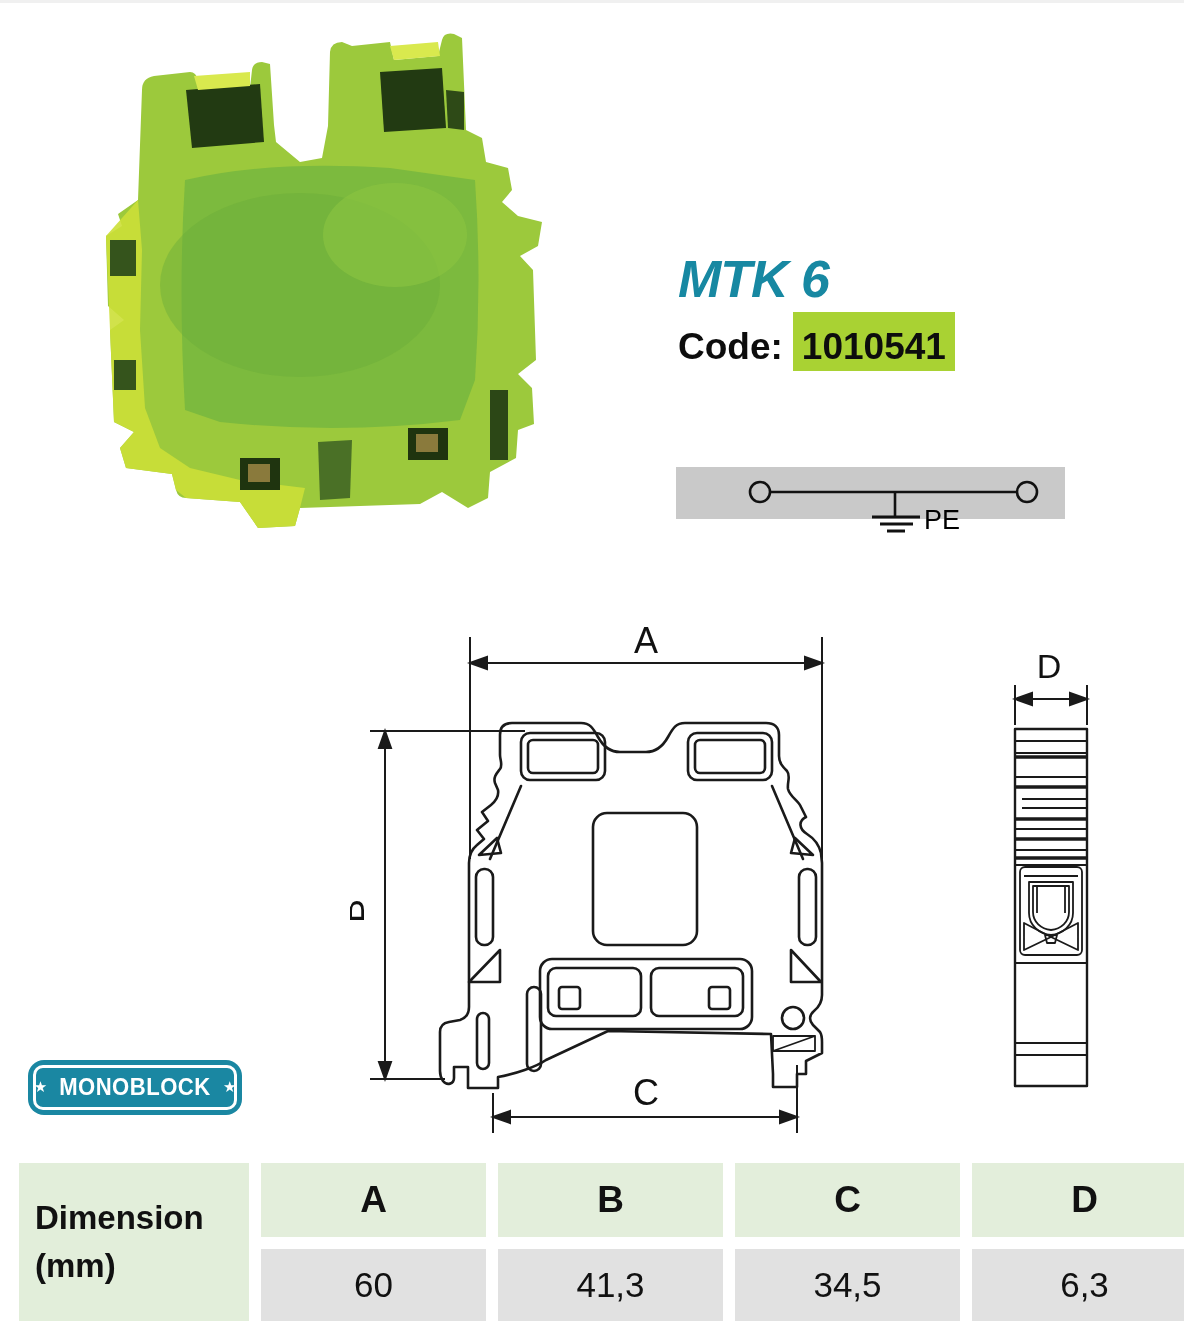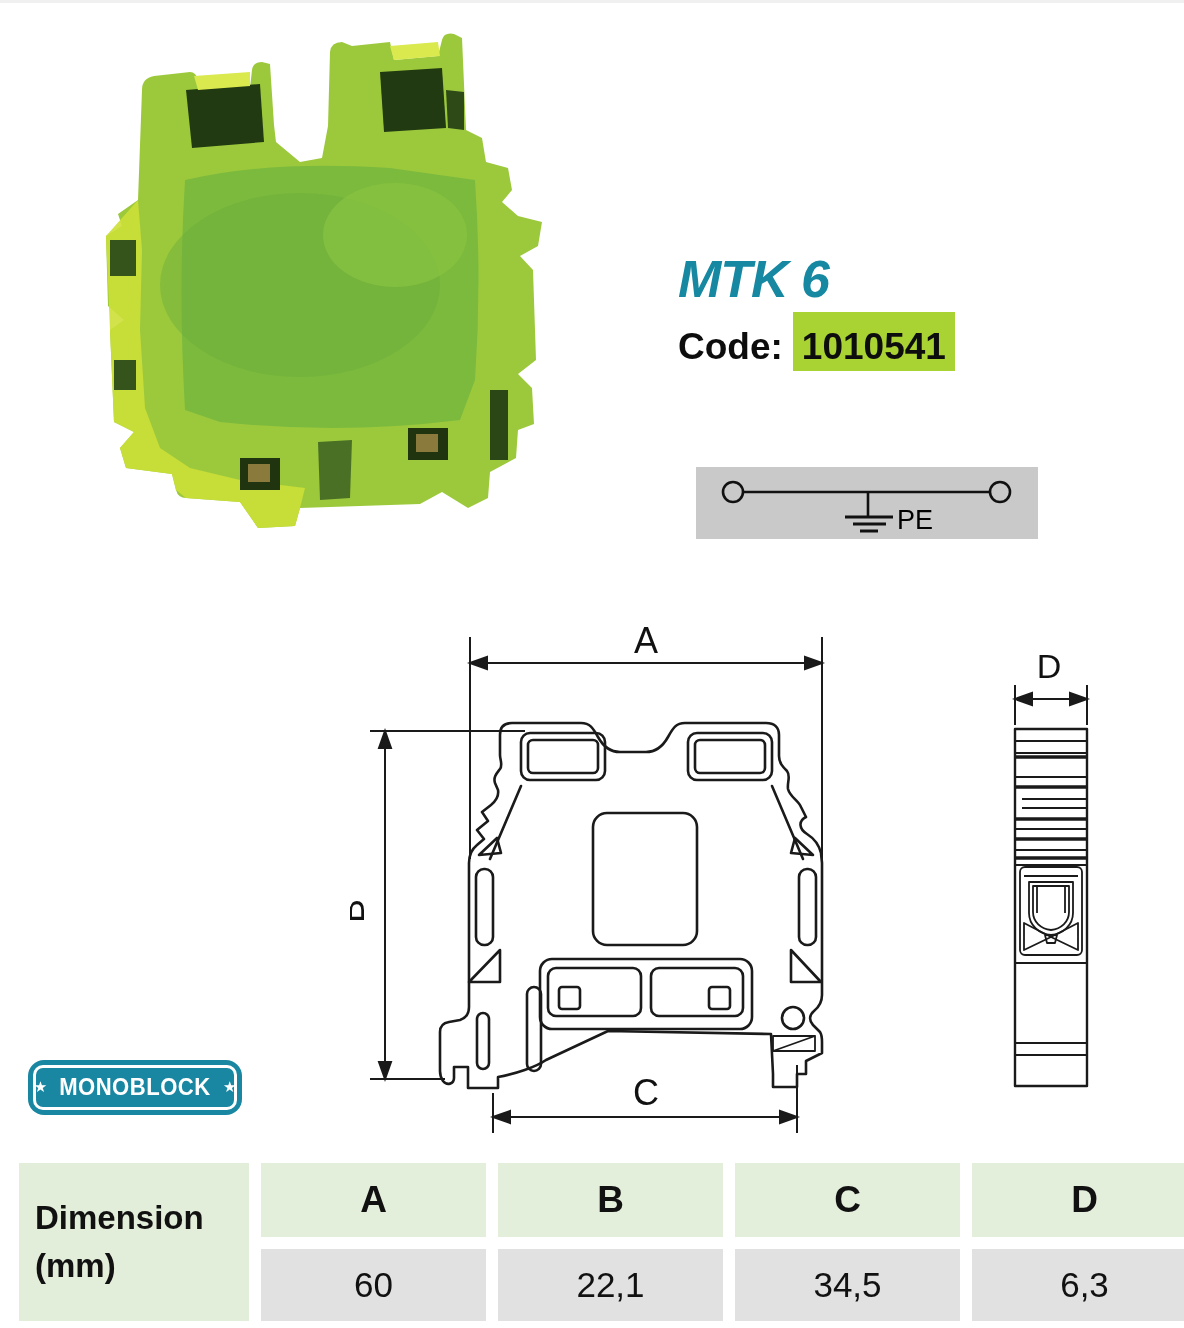--- a/index.html
+++ b/index.html
@@ -17,21 +17,21 @@
   
   .title-block{position:absolute;left:678px;top:250px;}
   .product-name{
     font-size:52px;font-weight:800;letter-spacing:-1px;
     color:#1788a2;line-height:1.0;font-style:italic;
   }
   .code-line{margin-top:7px;font-size:37px;font-weight:700;line-height:1.1;}
   .code-label{color:#0d0d0d;margin-right:10px;text-align:center;}
   .code-value{background:#a9d233;color:#0d0d0d;padding:15px 9px 3px 9px;display:inline-block;}
   
-  .circuit{position:absolute;left:696px;top:464px;width:342px;height:72px;background:#c9c9c9;}
+  .circuit{position:absolute;left:676px;top:464px;width:342px;height:52px;background:#c9c9c9;padding-left:47px;}
   
   .dwg-front{position:absolute;left:350px;top:608px;width:520px;height:545px;}
   .dwg-side{position:absolute;left:995px;top:648px;width:110px;height:460px;}
   .dwg text{font-family:"Liberation Sans",sans-serif;fill:#111;}
   
   .badge{
     position:absolute;left:28px;top:1057px;width:214px;height:55px;
     background:#1a87a2;border-radius:16px;box-sizing:border-box;padding:5px;
   }
   .badge-inner{
@@ -244,18 +244,18 @@
   <div class="dim-table">
     <div class="cell row-label">
       <span>Dimension</span>
       <span>(mm)</span>
     </div>
     <div class="cell col-header">A</div>
     <div class="cell col-header">B</div>
     <div class="cell col-header">C</div>
     <div class="cell col-header">D</div>
     <div class="cell value-cell">60</div>
-    <div class="cell value-cell">22,1</div>
+    <div class="cell value-cell">41,3</div>
     <div class="cell value-cell">34,5</div>
     <div class="cell value-cell">6,3</div>
   </div>
 
 </div>
 
 </body></html>

